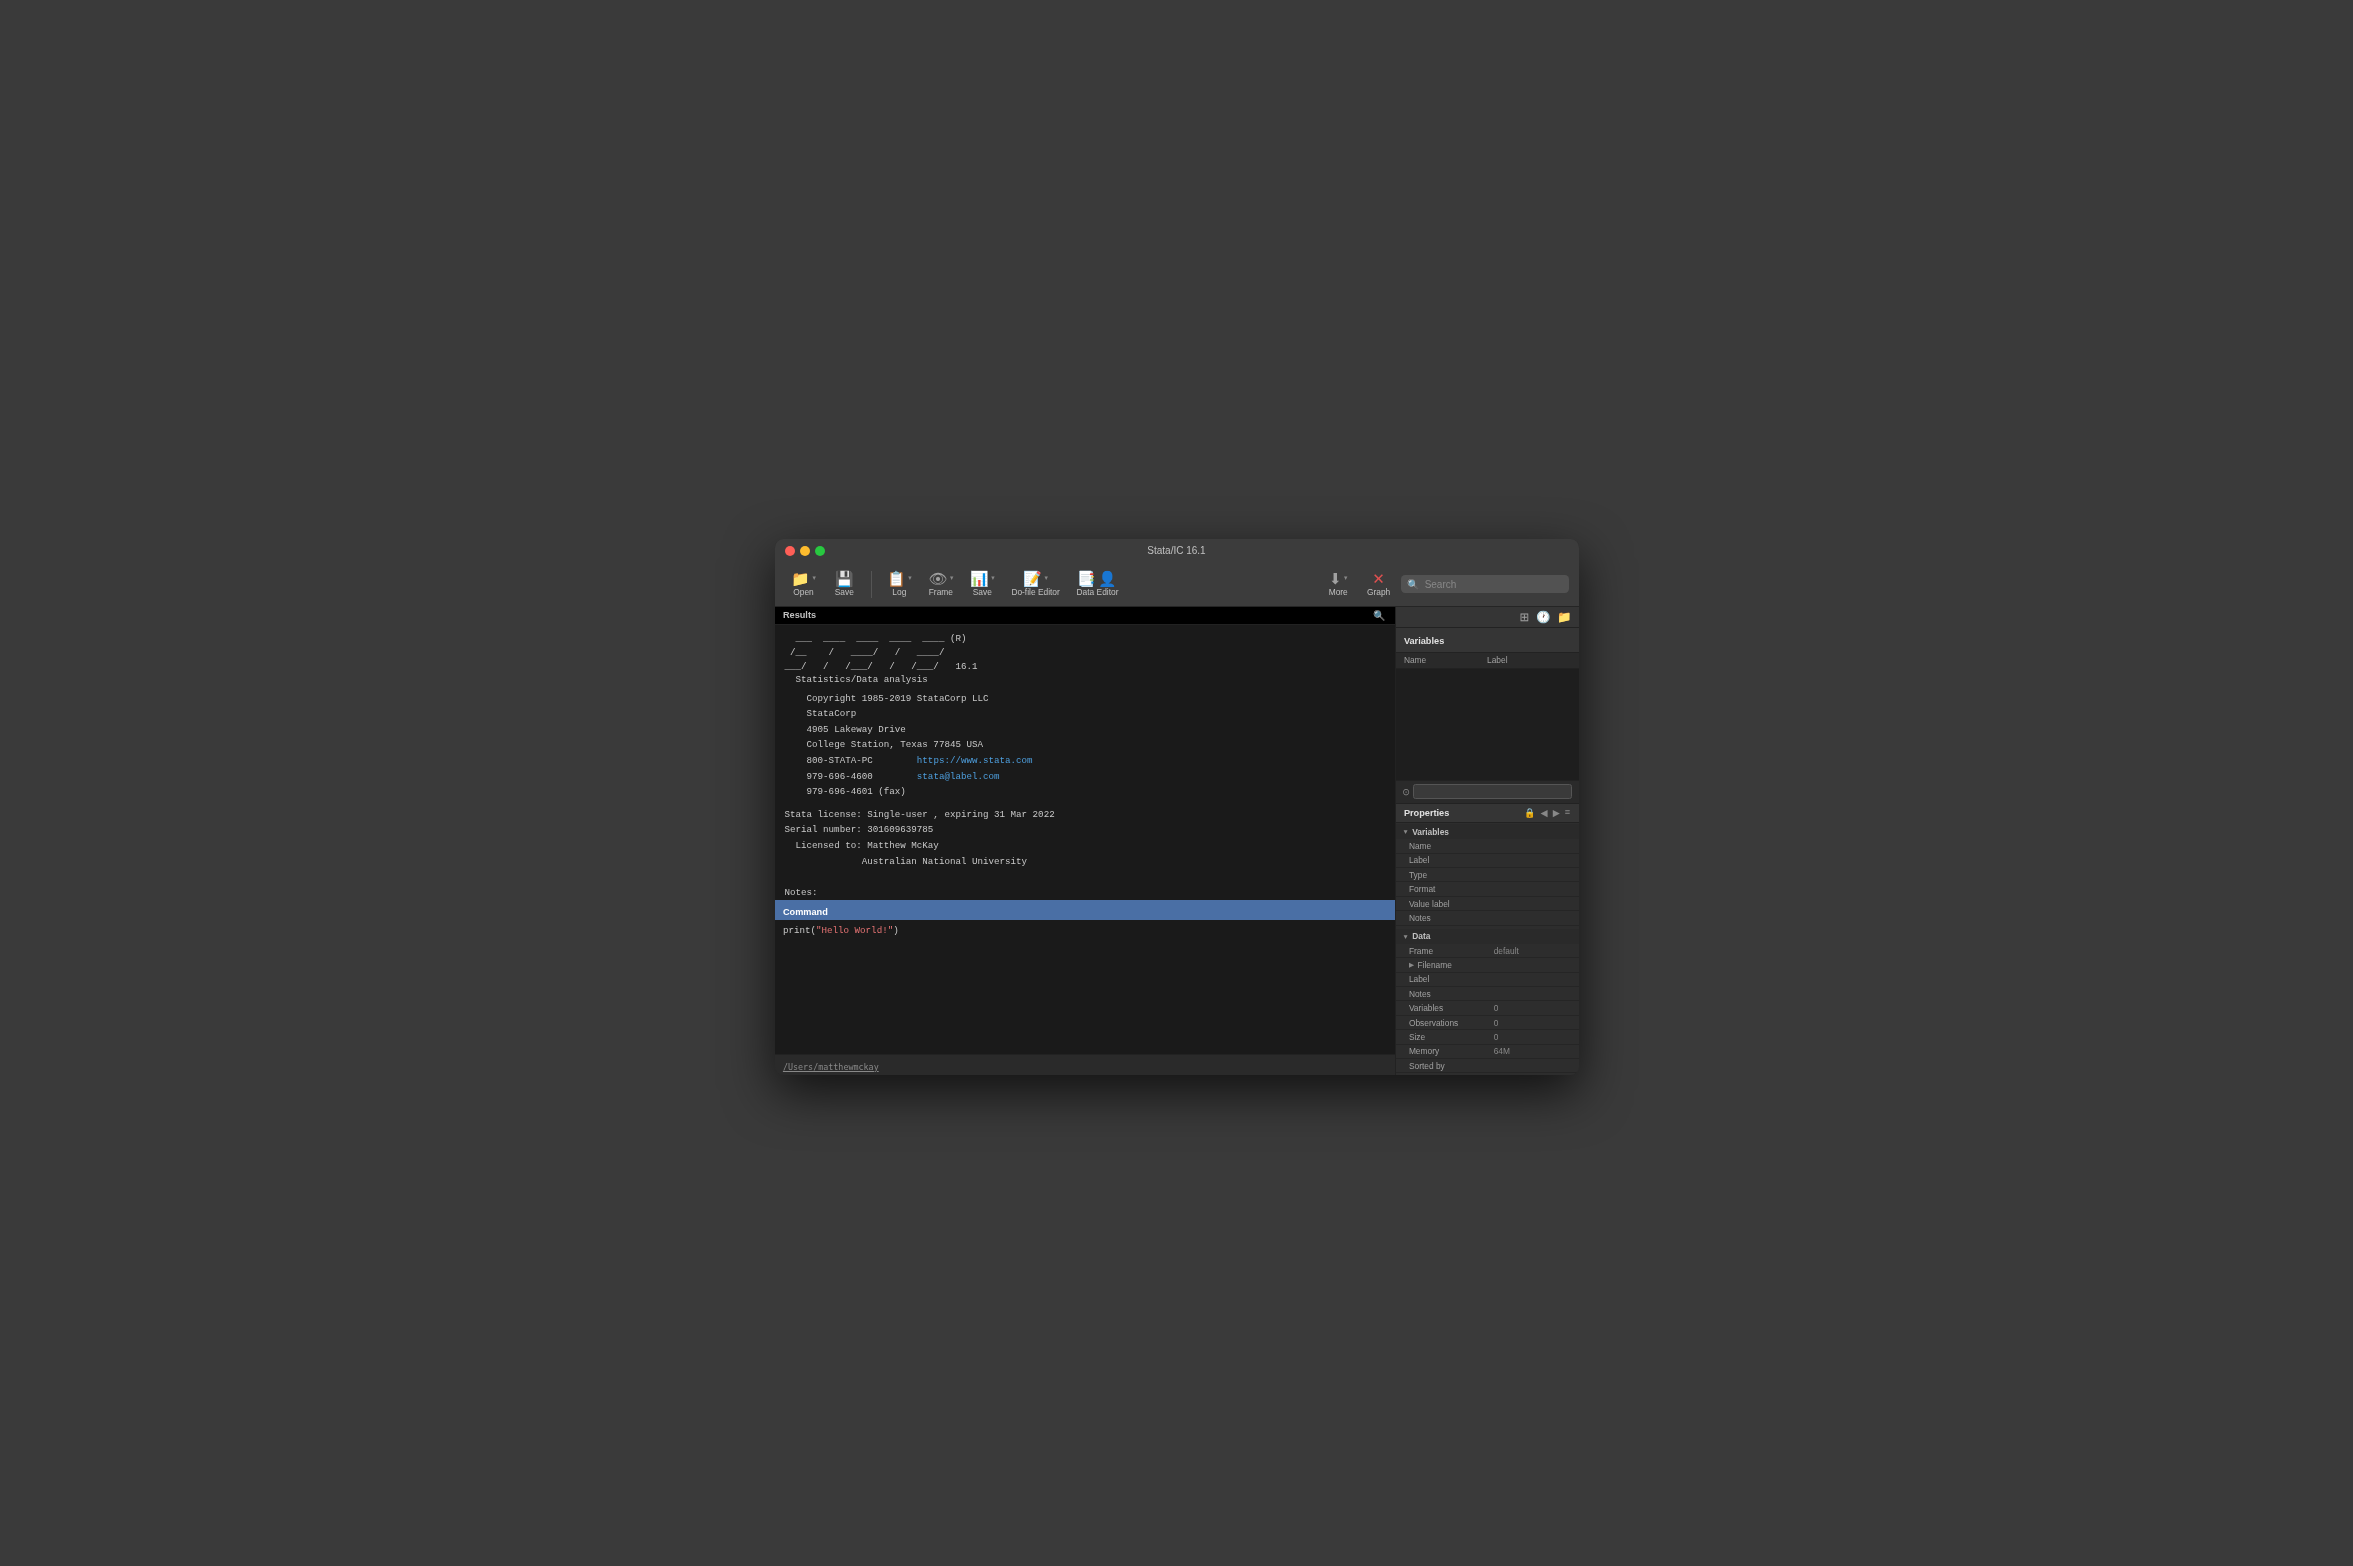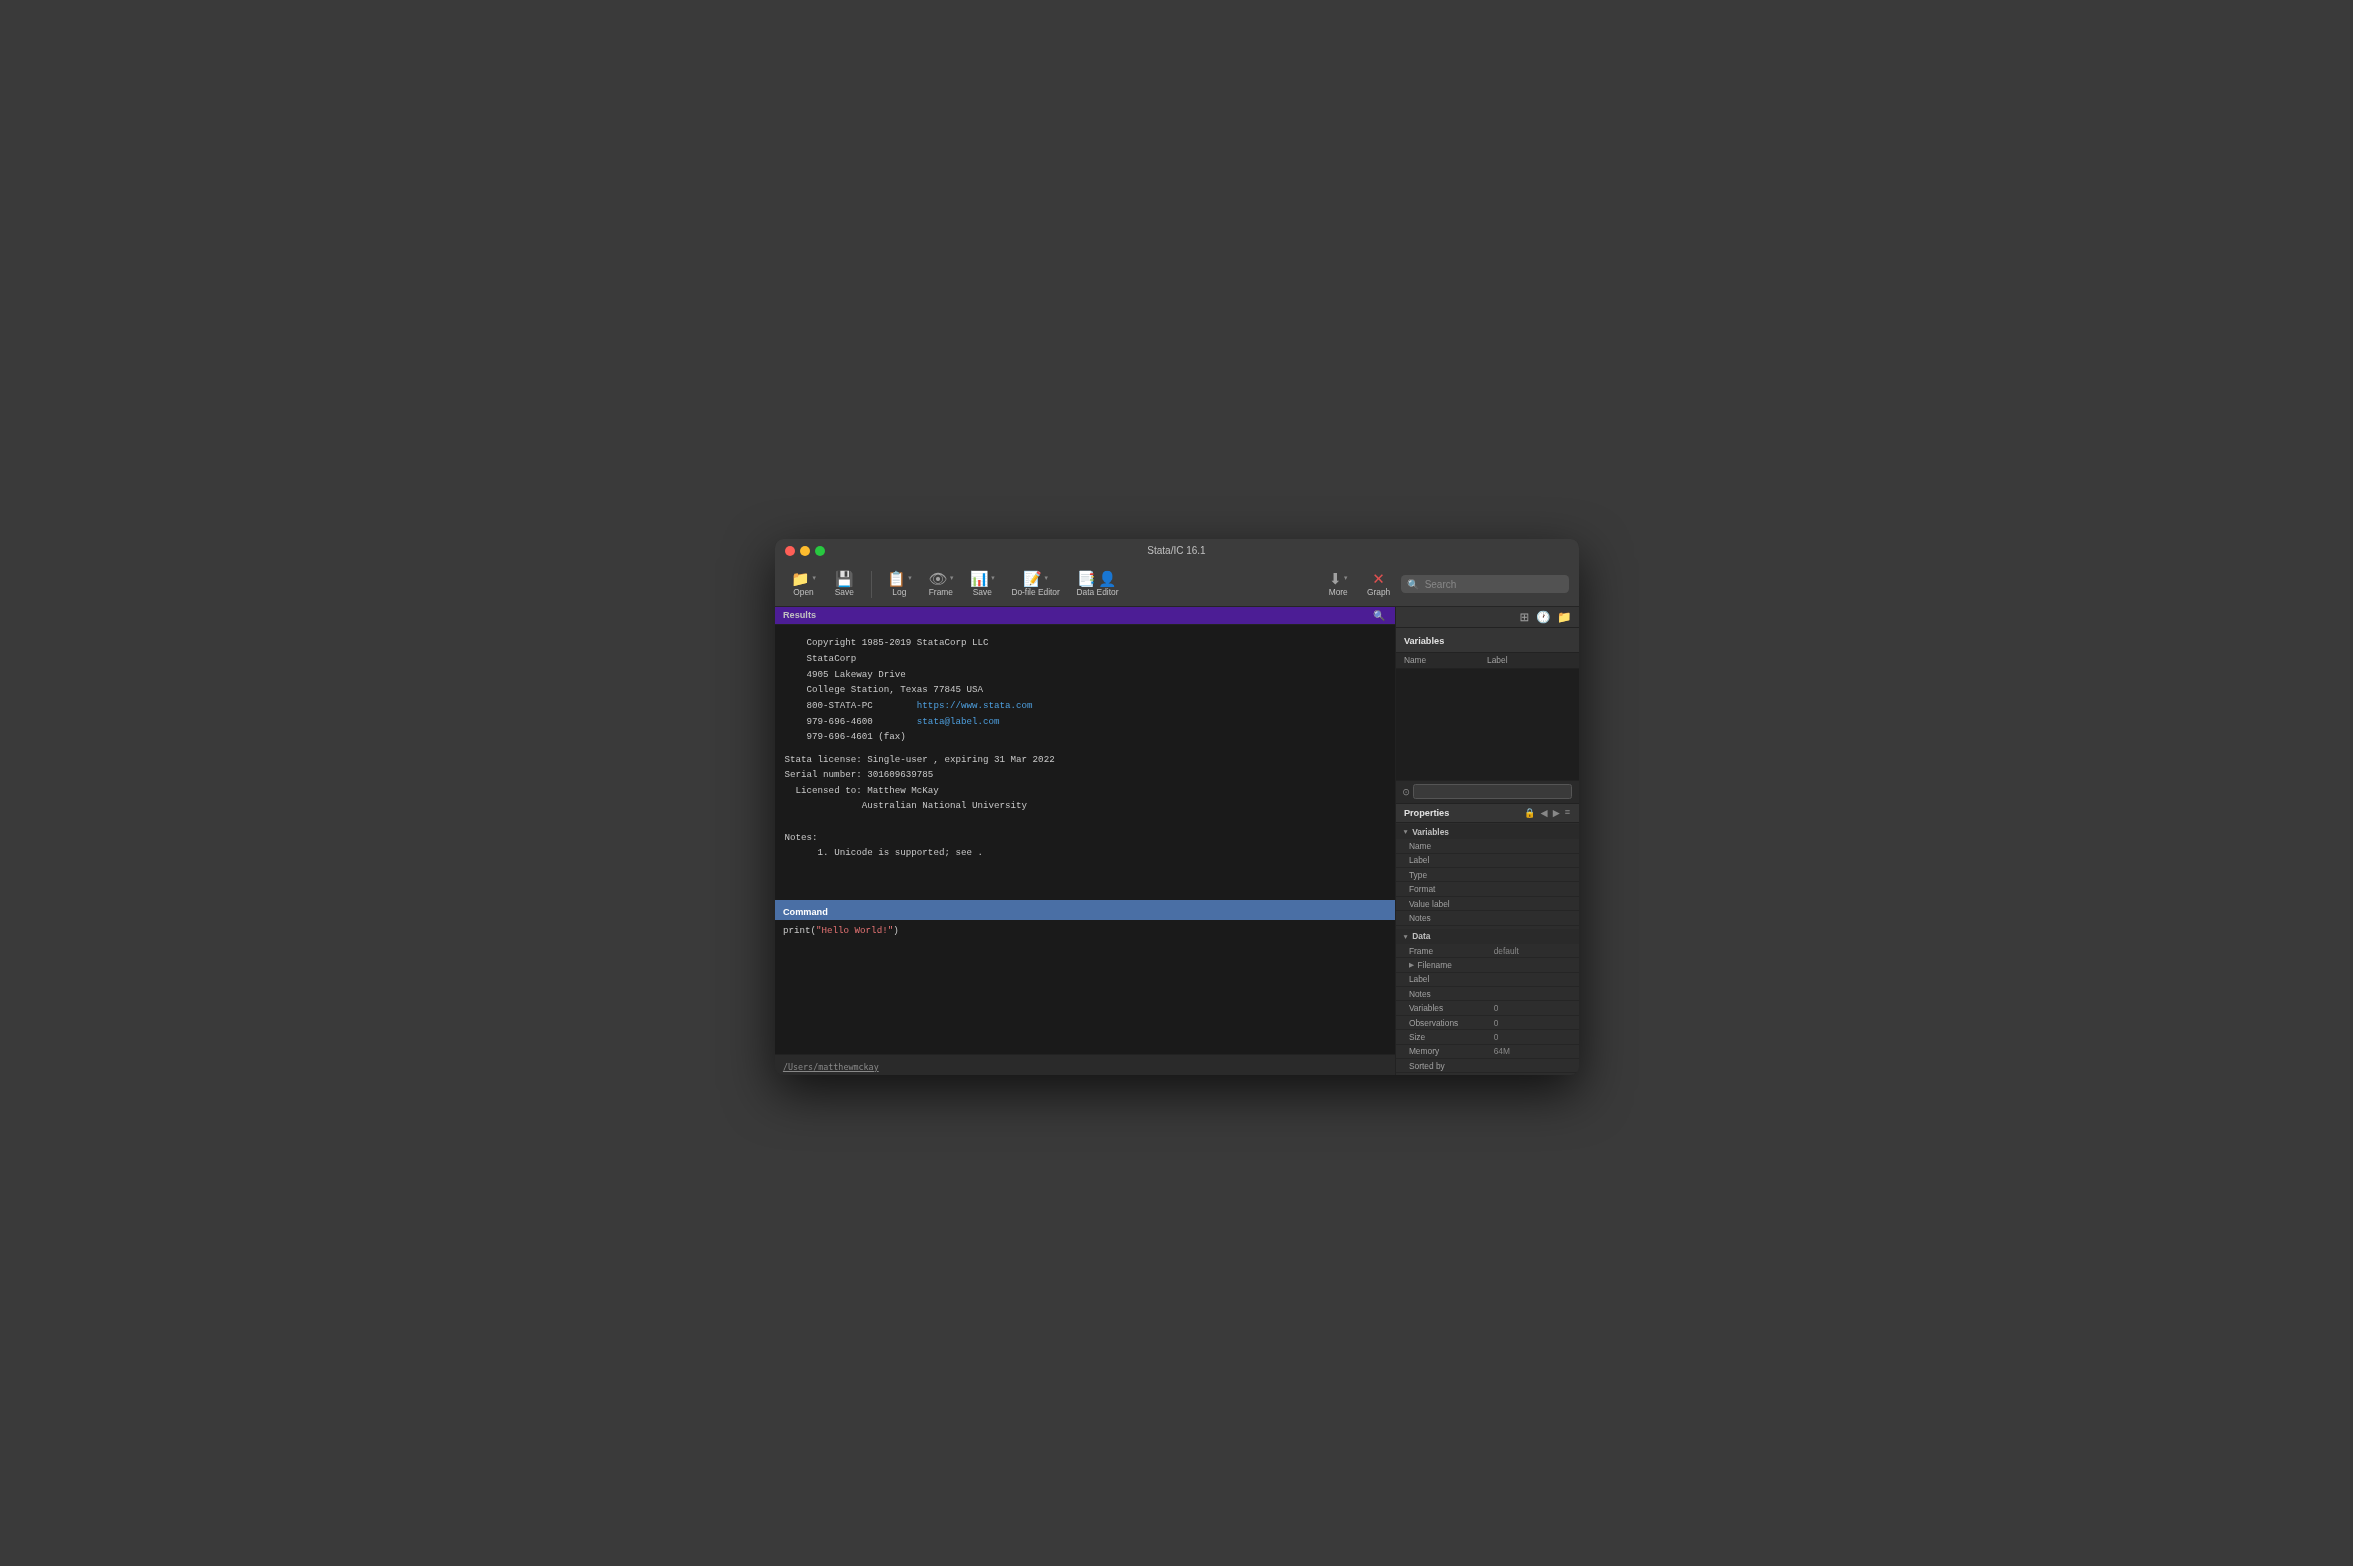--- a/index.html
+++ b/index.html
@@ -125,21 +125,21 @@
     }
     
     .left-panel {
       flex: 1;
       display: flex;
       flex-direction: column;
       overflow: hidden;
     }
     
     .results-header {
-      background: #4c1d95;
+      background: #000000;
       padding: 3.4px 8.4px;
       display: flex;
       align-items: center;
       justify-content: space-between;
       border-bottom: 0.8px solid #222;
       flex-shrink: 0;
     }
     .results-header-label {
       color: #c0c0c0;
       font-size: 9.2px;
@@ -432,20 +432,24 @@
   <div class="main">
 
     <div class="left-panel">
 
       <div class="results-header">
         <span class="results-header-label">Results</span>
         <span style="color:#888; font-size:10px;">🔍</span>
       </div>
 
       <div class="results-area">
+        <div class="stata-logo">  ___  ____  ____  ____  ____ (R)
+ /__    /   ____/   /   ____/
+___/   /   /___/   /   /___/   16.1
+  Statistics/Data analysis</div>
 
         <div class="stata-info">    Copyright 1985-2019 StataCorp LLC
     StataCorp
     4905 Lakeway Drive
     College Station, Texas 77845 USA
     800-STATA-PC        <span class="link-blue">https://www.stata.com</span>
     979-696-4600        <span class="link-blue">stata@label.com</span>
     979-696-4601 (fax)</div>
 
         <div class="stata-notes">Stata license: Single-user , expiring 31 Mar 2022

